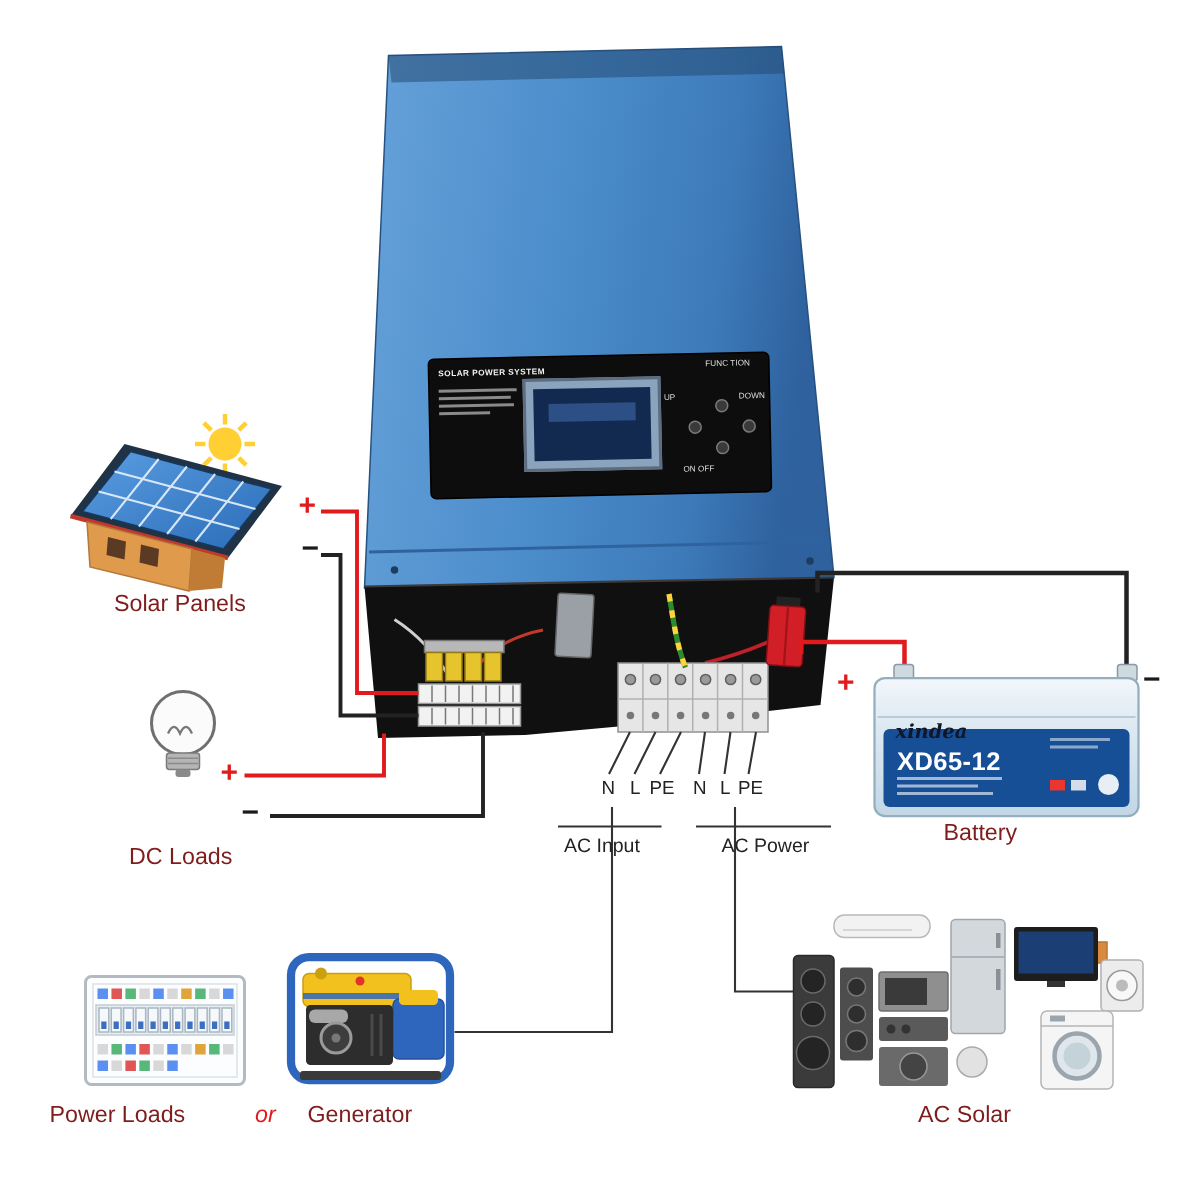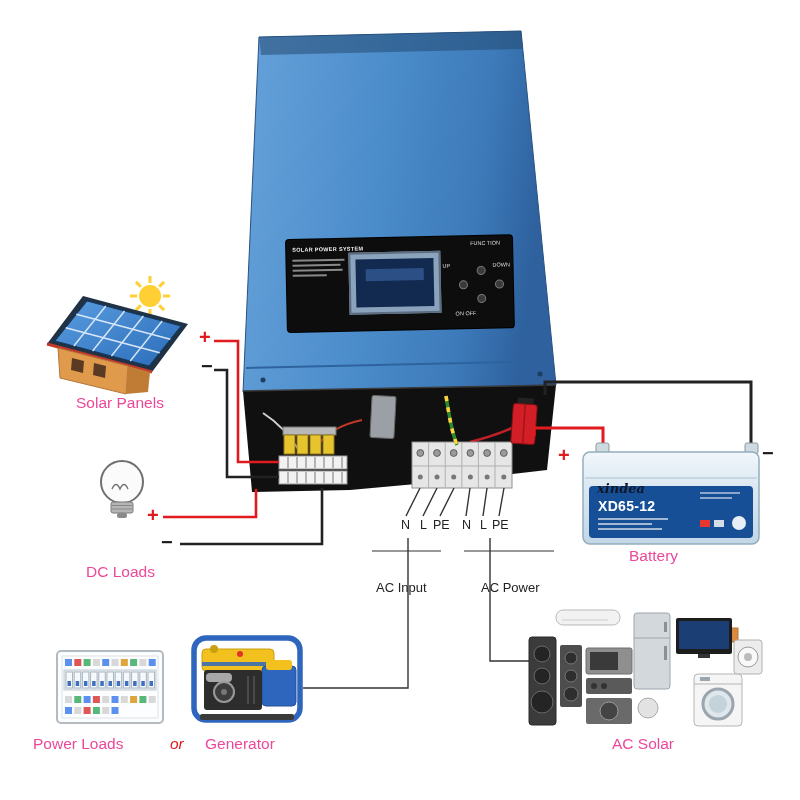--- a/index.html
+++ b/index.html
@@ -1,47 +1,47 @@
 <!DOCTYPE html>
 <html><head>
 <meta charset="utf-8">
 <style>
   html,body{margin:0;padding:0;background:#fff;}
   .canvas{position:relative;width:800px;height:800px;background:#ffffff;overflow:hidden;
           font-family:"Liberation Sans",sans-serif;}
   .abs{position:absolute;}
   .art{left:0;top:0;}
-  .lbl{position:absolute;font-size:15.5px;color:#ec4899;white-space:nowrap;}
+  .lbl{position:absolute;font-size:15.5px;color:#7f1d1d;white-space:nowrap;}
   .sign{position:absolute;font-weight:700;font-size:20px;line-height:1;white-space:nowrap;}
   .pos{color:#e11a1e;}
   .neg{color:#1b1b1b;}
   .or-label{color:#e11a1e;font-style:italic;}
   .term{position:absolute;font-size:12.5px;color:#222;white-space:nowrap;}
-  .portlbl{position:absolute;font-size:13px;color:#222;white-space:nowrap;margin-top:24px;}
+  .portlbl{position:absolute;font-size:13px;color:#222;white-space:nowrap;}
 
   
   .panel{position:absolute;left:286px;top:240px;width:226px;height:92px;background:#0d0d0d;
          border-radius:3px;transform:rotate(-1.2deg);transform-origin:left top;
          box-shadow:0 0 0 1px #000;}
   .panel-title{position:absolute;left:6px;top:7px;font-size:5.5px;font-weight:700;
                letter-spacing:.3px;color:#f0f0f0;white-space:nowrap;}
   .pline{position:absolute;left:6px;height:2px;background:#8a8a8a;}
   .lcd{position:absolute;left:62px;top:14px;width:92px;height:62px;background:#8ca3bd;
        border:2px solid #5d6d80;box-sizing:border-box;}
   .lcd-screen{position:absolute;left:5px;top:5px;right:5px;bottom:5px;background:#122a50;}
   .lcd-glow{position:absolute;left:10px;top:10px;width:58px;height:12px;background:#2c4f86;}
   .pbtn{position:absolute;width:9px;height:9px;border-radius:50%;background:#3a3a3a;
         border:1px solid #7a7a7a;box-sizing:border-box;}
   .plabel{position:absolute;font-size:5.5px;color:#ddd;line-height:1.15;white-space:nowrap;}
   .plabel.wrap{white-space:normal;width:30px;text-align:center;}
 
   
   .bat-brand{position:absolute;left:597px;top:481px;color:#0f172a;font-style:italic;font-weight:700;
              font-size:13px;font-family:"DejaVu Serif",serif;}
-  .bat-model{position:absolute;left:598px;top:498px;color:#fff;font-weight:700;font-size:14px;
+  .bat-model{position:absolute;left:598px;top:498px;color:#fff;font-weight:700;font-size:17px;
              letter-spacing:.3px;}
 </style>
 </head>
 <body>
 
 <div class="canvas">
 
   <svg class="abs art" width="800" height="800" viewBox="0 0 800 800">
     <defs>
       <linearGradient id="gBody" x1="0" y1="0" x2="1" y2="0.15">

